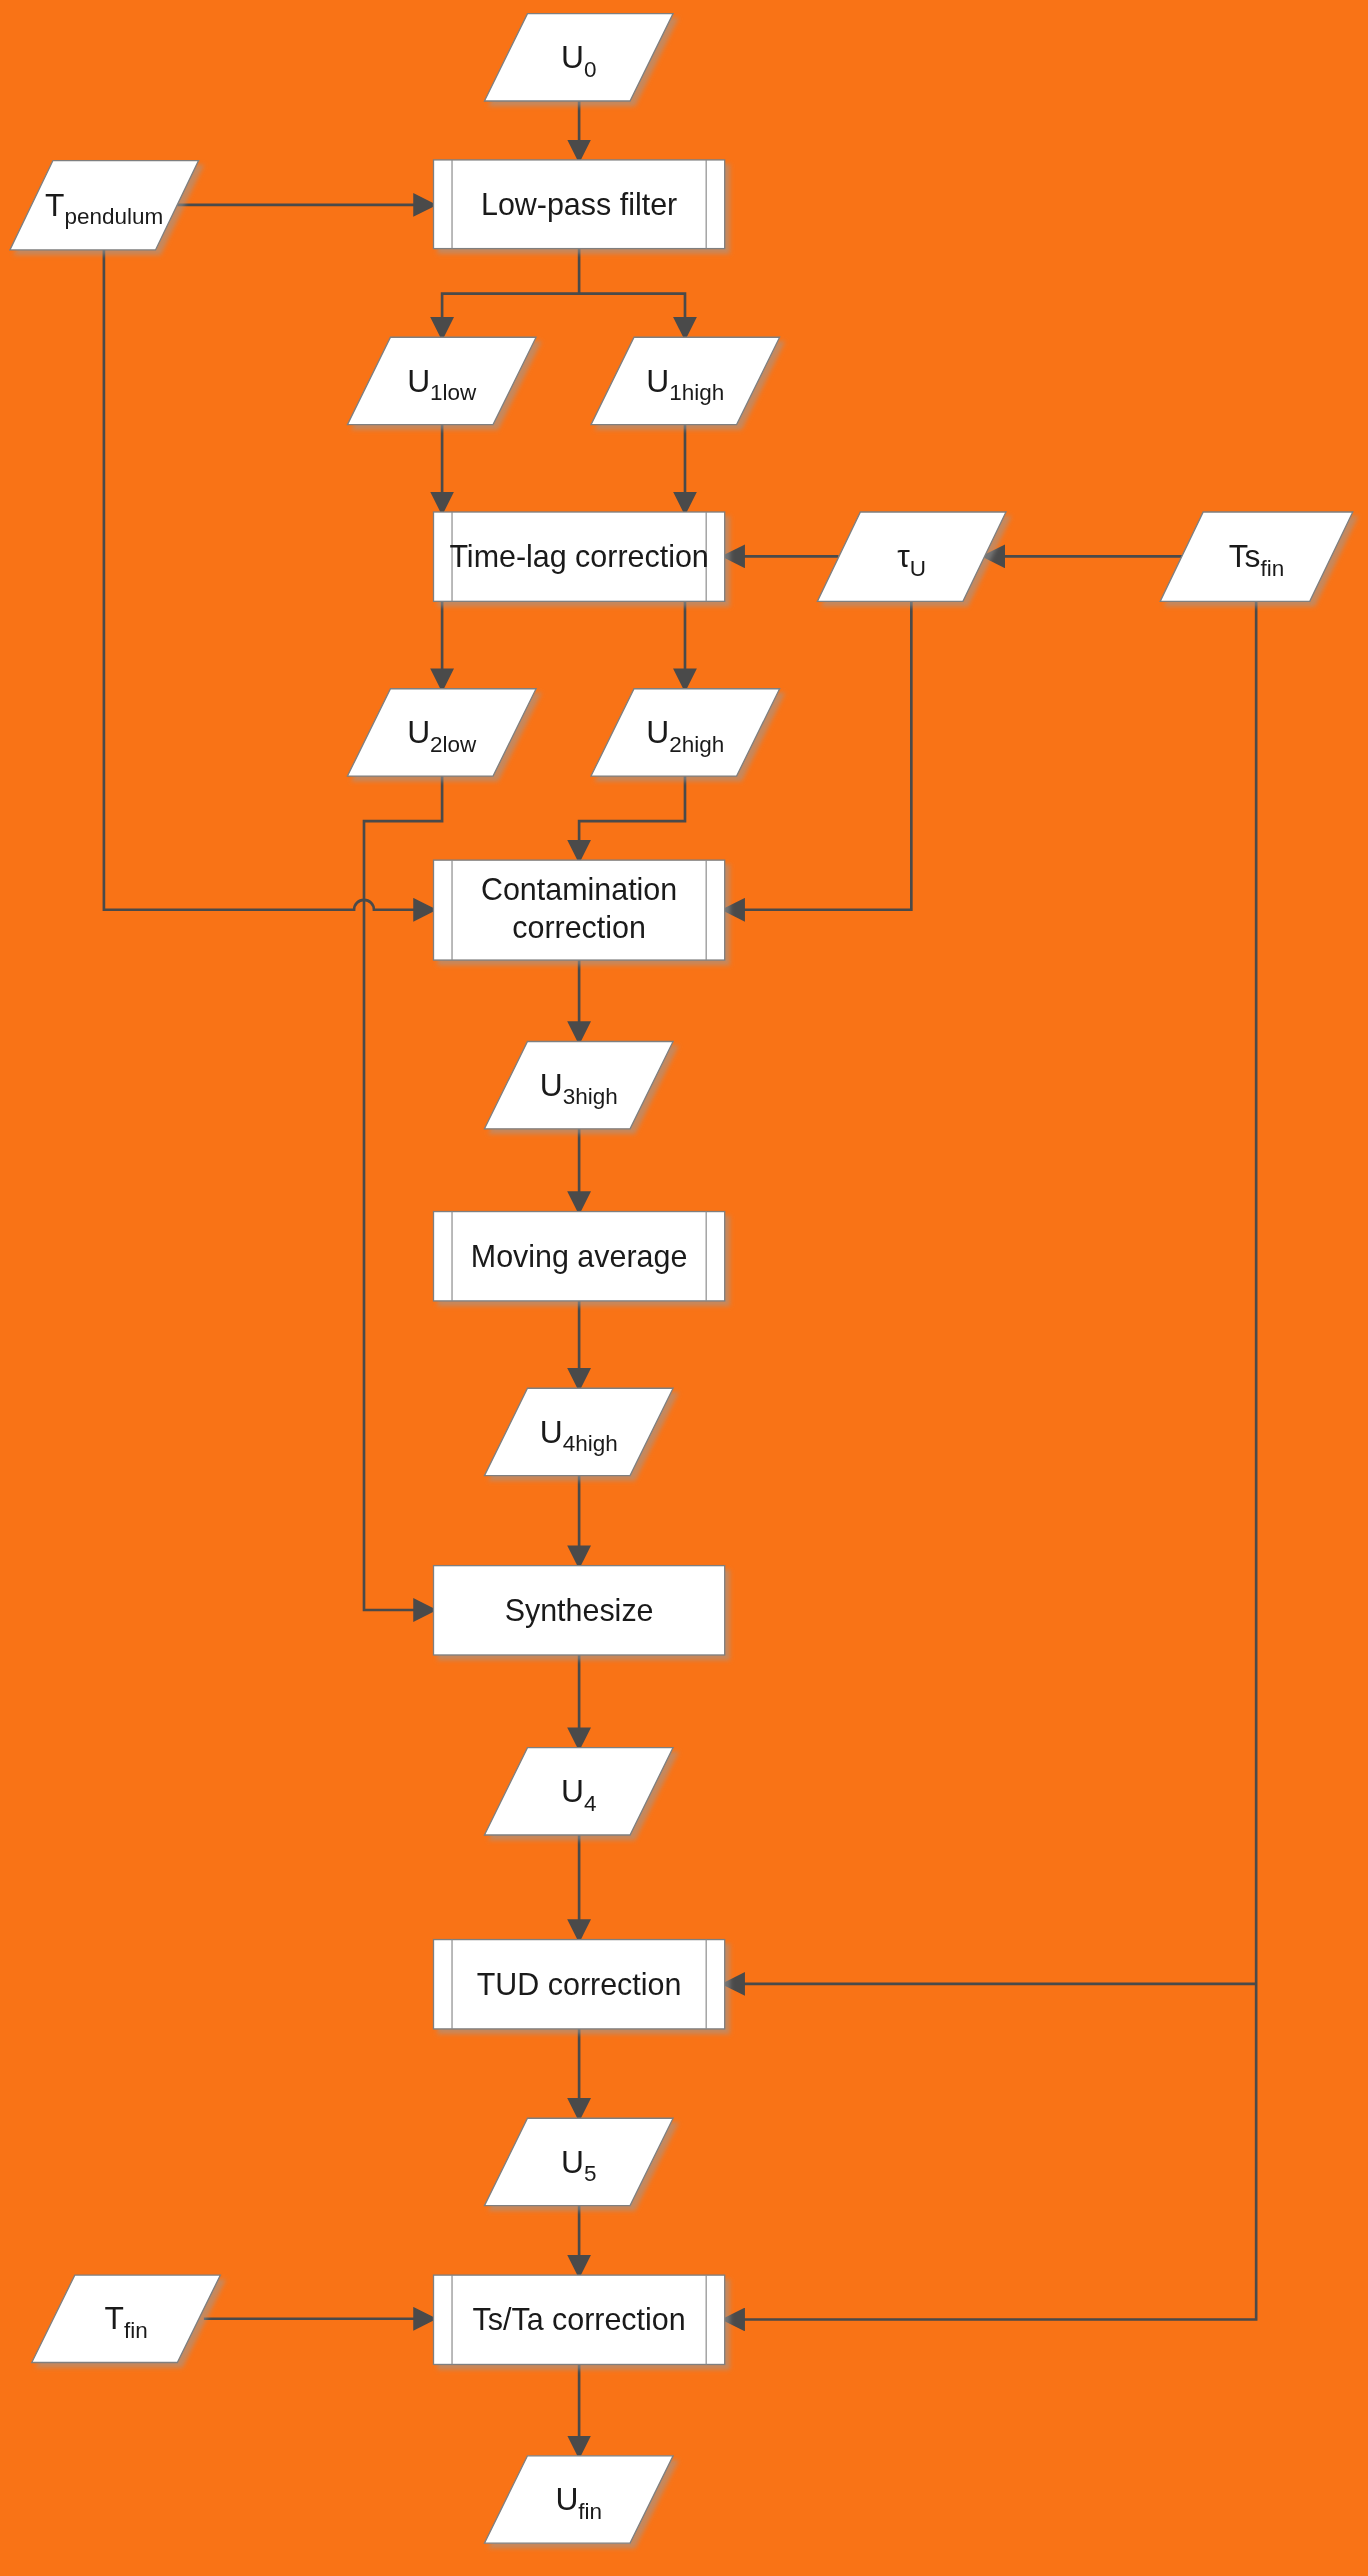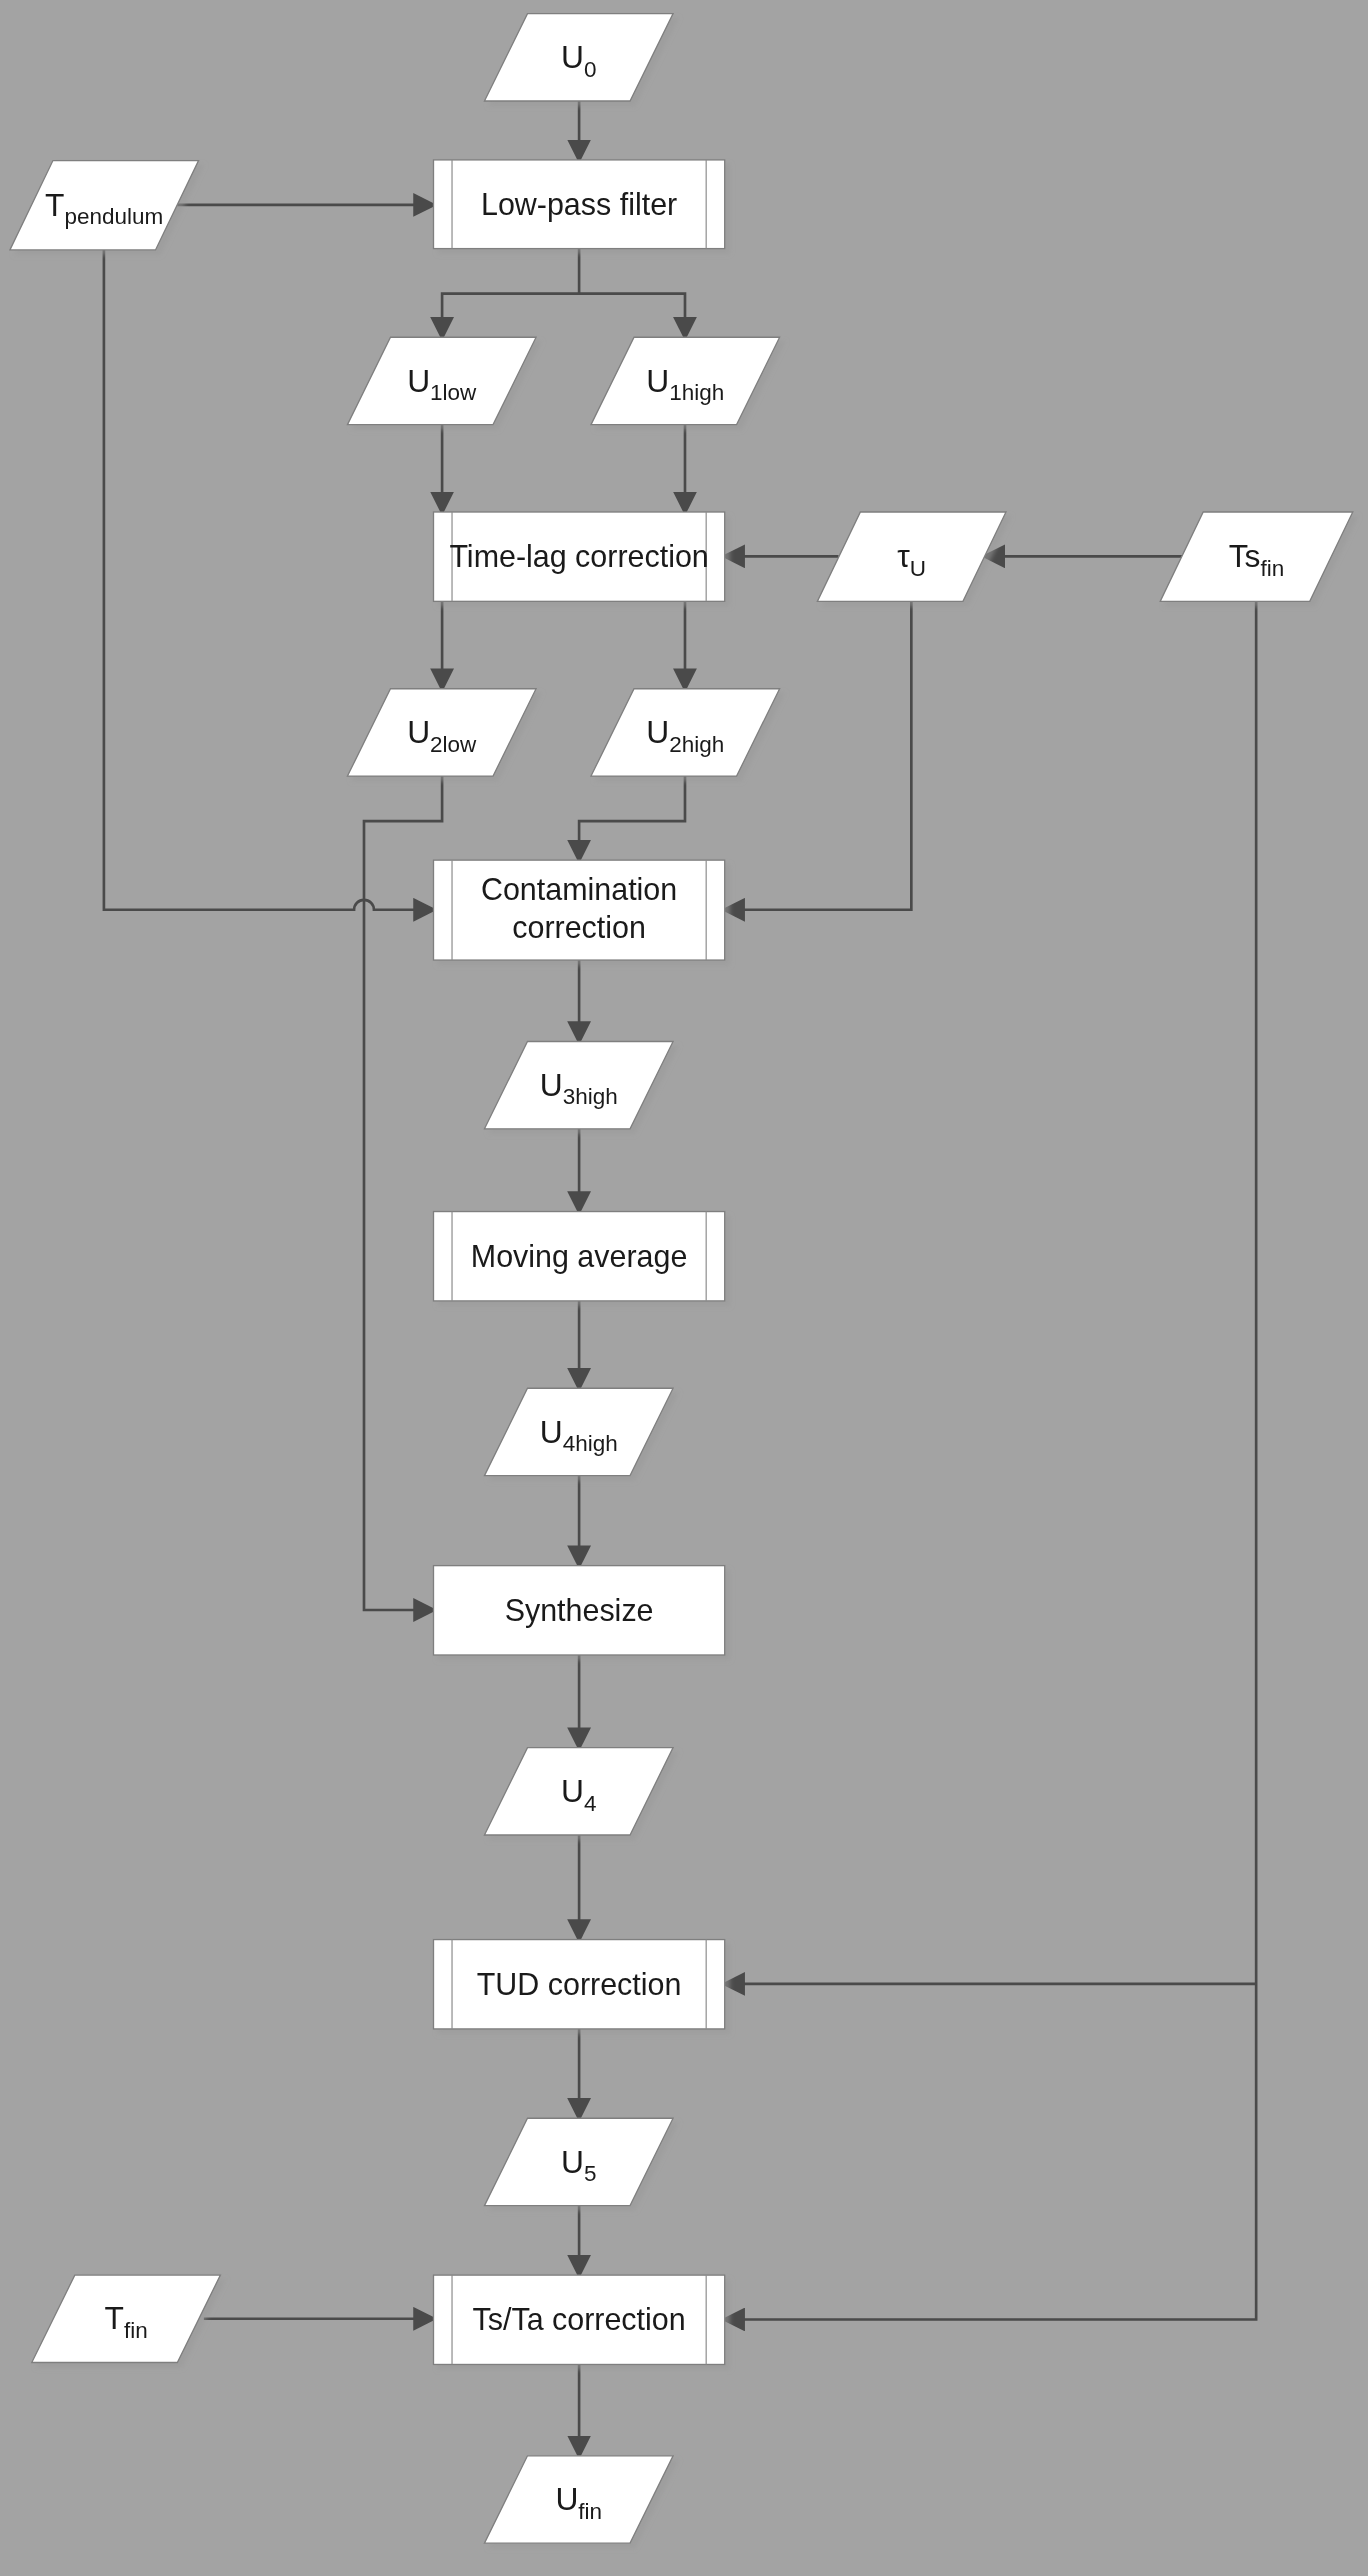--- a/index.html
+++ b/index.html
@@ -3,21 +3,21 @@
 <meta charset="utf-8">
 <style>
   html, body {
     margin: 0;
     padding: 0;
     background: #ffffff;
   }
   #stage {
     width: 1368px;
     height: 2576px;
-    background: #a3a3a3;
+    background: #f97316;
     position: relative;
   }
   svg { display: block; }
   .node-shape {
     fill: #ffffff;
     stroke: #7f7f7f;
     stroke-width: 2;
   }
   .inner-bar {
     stroke: #8c8c8c;

